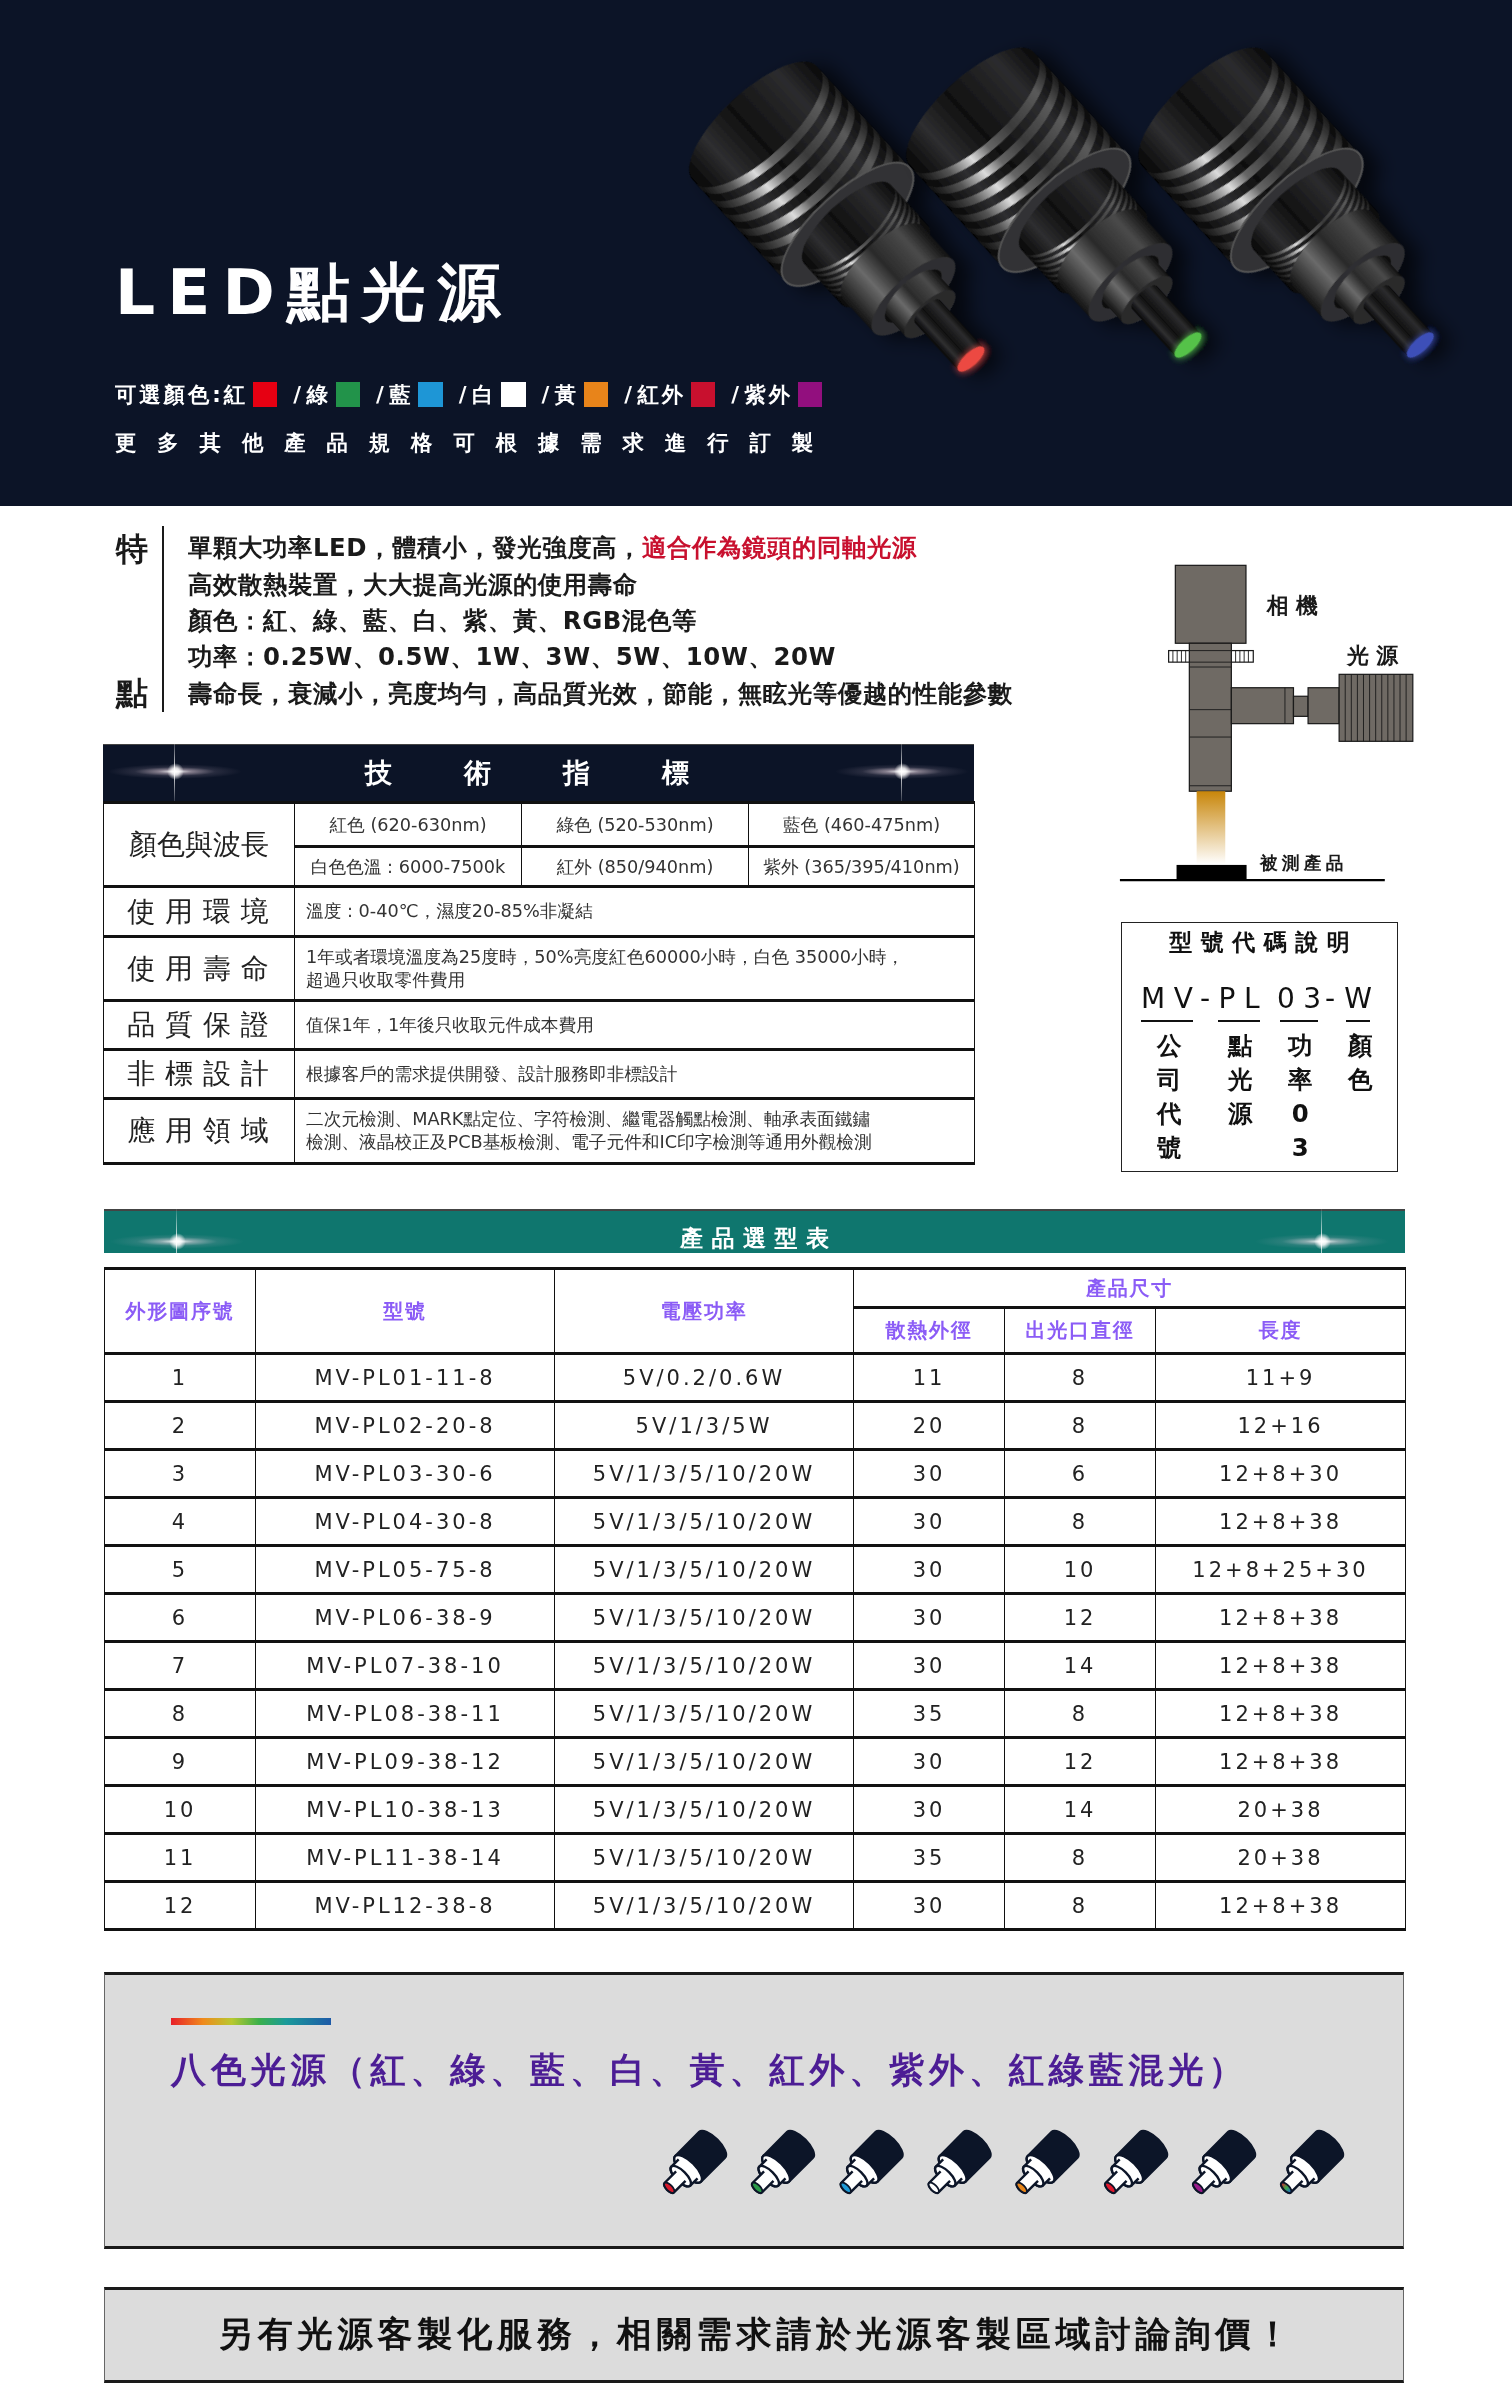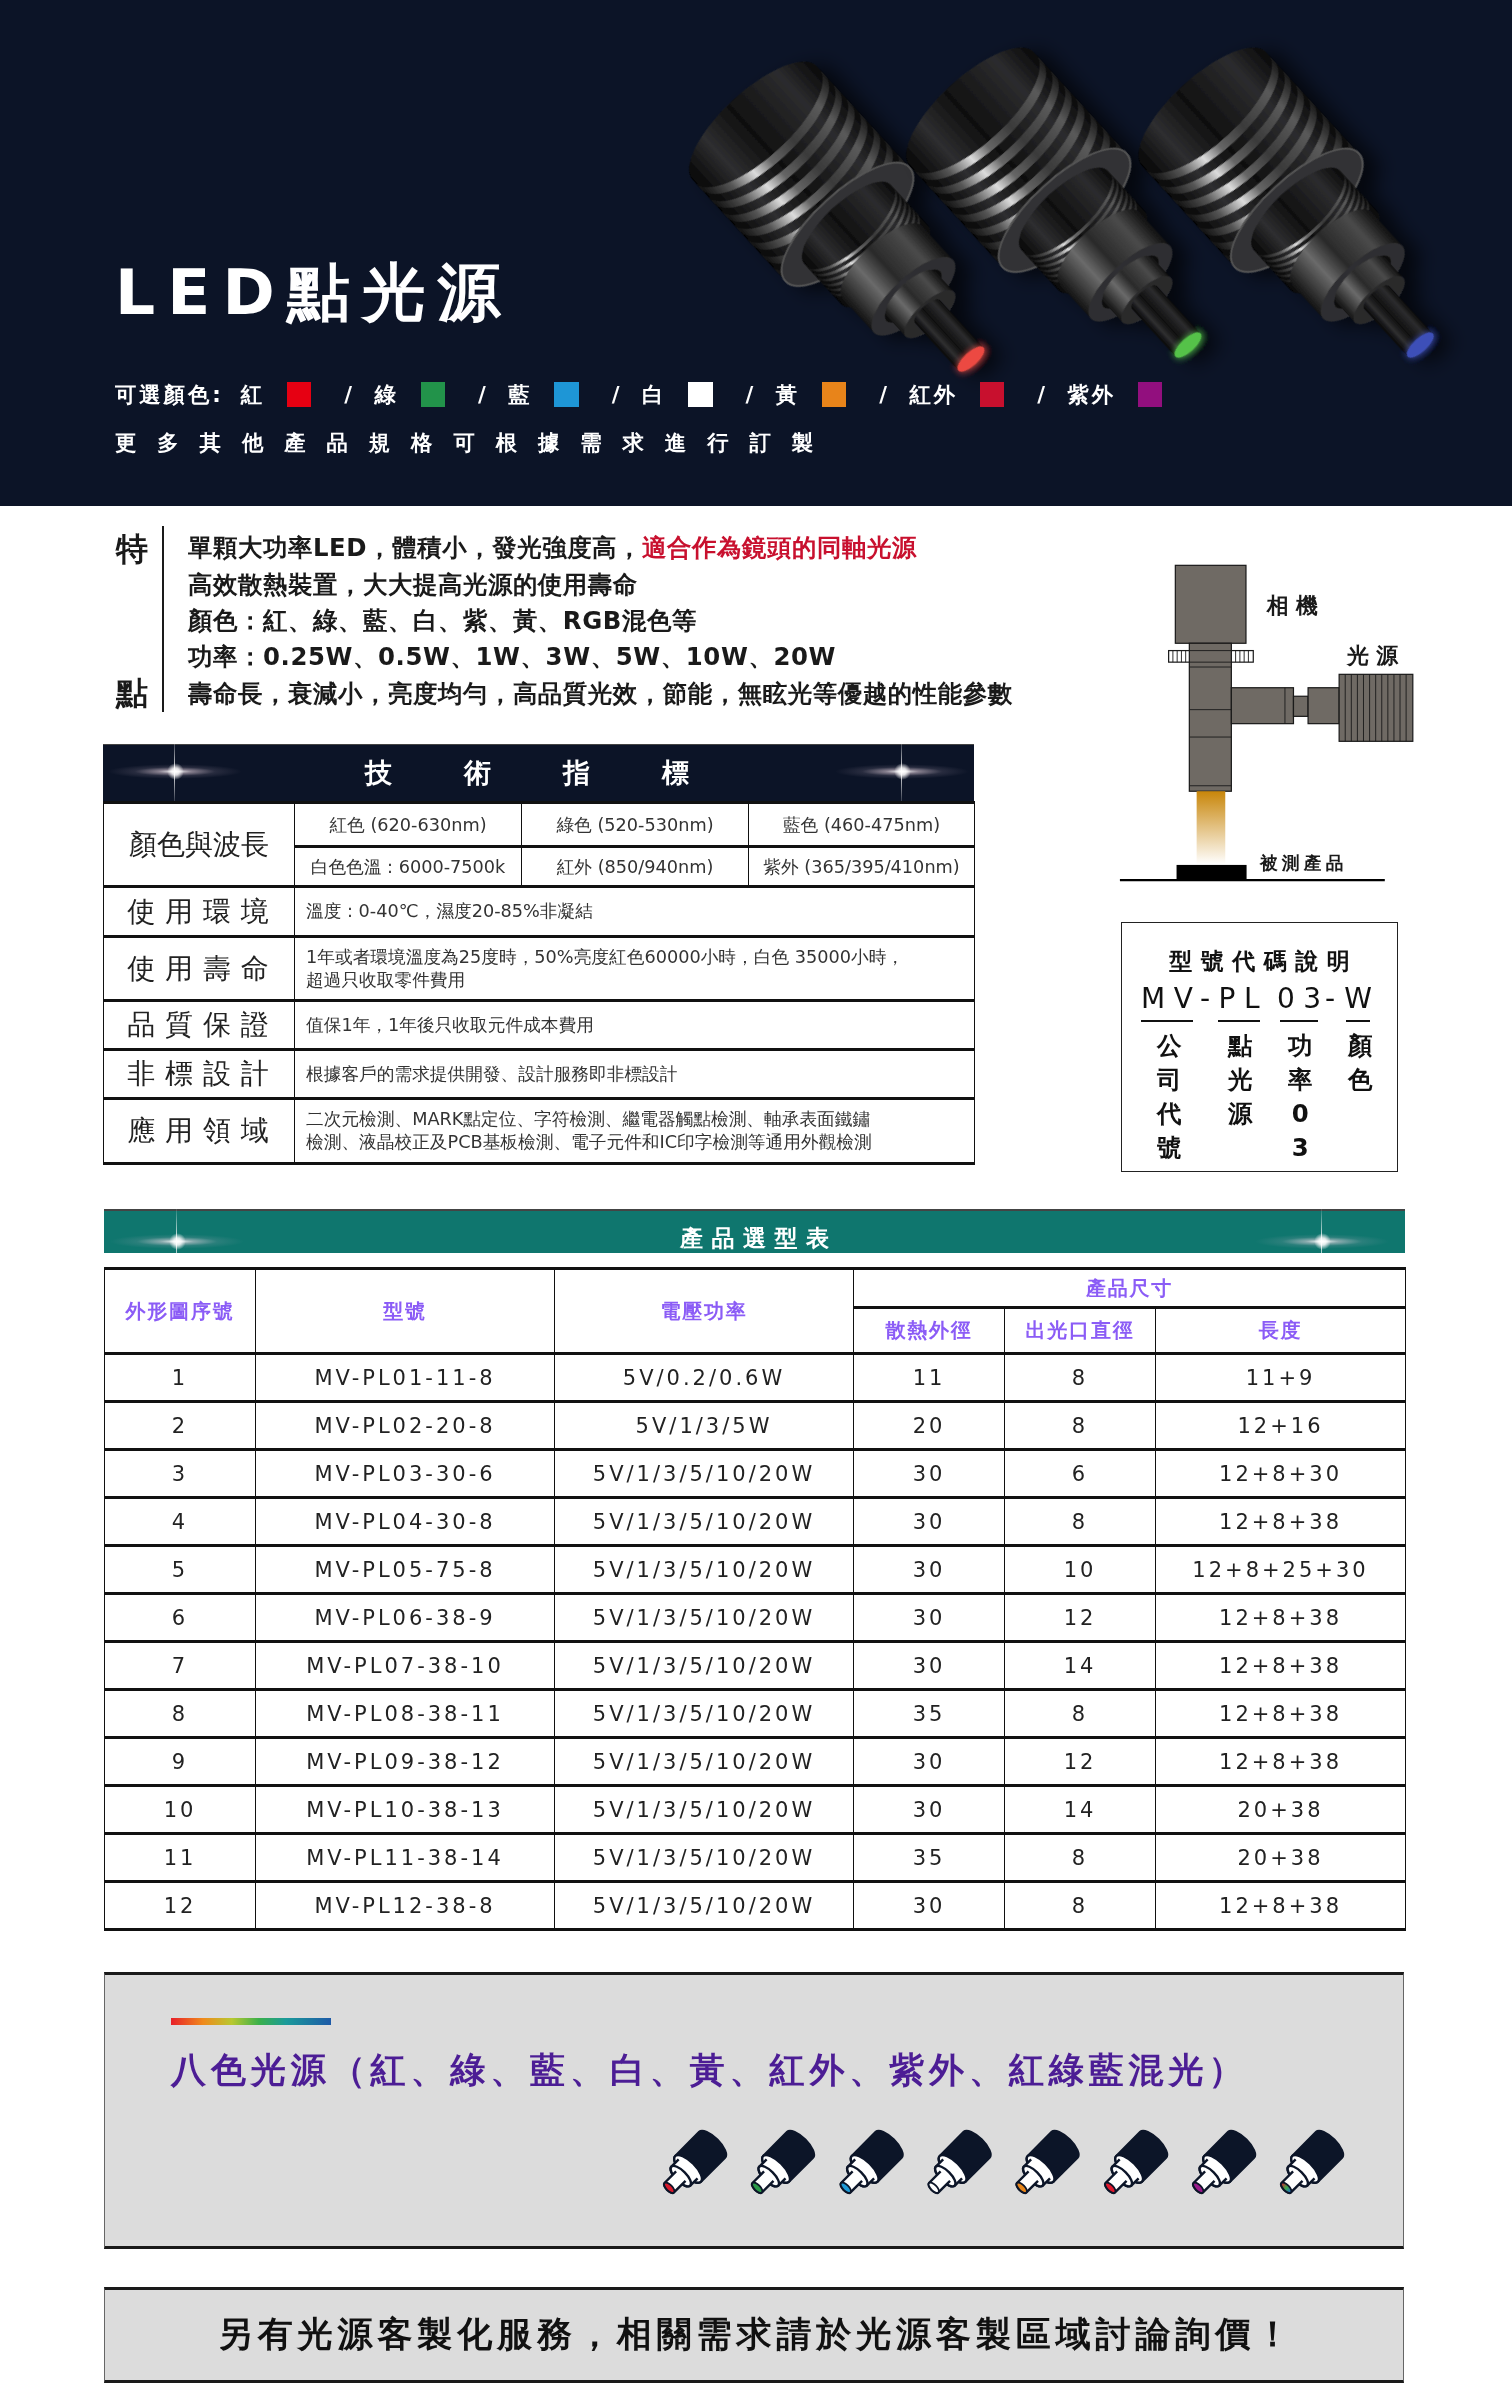--- a/index.html
+++ b/index.html
@@ -4,21 +4,21 @@
 <style>
 *{box-sizing:border-box;}
 html,body{margin:0;padding:0;}
 body{width:1512px;height:2401px;position:relative;background:#ffffff;font-family:"DejaVu Sans",sans-serif;color:#1a1a1a;overflow:hidden;}
 .abs{position:absolute;}
 
 
 .hero{position:absolute;left:0;top:0;width:1512px;height:506px;background:#0c1427;overflow:hidden;}
 .hero-svg{position:absolute;left:0;top:0;}
 .hero-title{position:absolute;left:115px;top:261px;font-size:63px;font-weight:bold;color:#ffffff;letter-spacing:12.2px;line-height:1;white-space:nowrap;font-family:"DejaVu Sans",sans-serif;}
-.color-legend{position:absolute;left:115px;top:381px;height:27px;display:flex;align-items:center;color:#ffffff;font-size:21.3px;font-weight:bold;letter-spacing:3px;white-space:nowrap;font-family:"DejaVu Sans",sans-serif;gap:17px;}
+.color-legend{position:absolute;left:115px;top:381px;height:27px;display:flex;align-items:center;color:#ffffff;font-size:21.3px;font-weight:bold;letter-spacing:3px;white-space:nowrap;font-family:"DejaVu Sans",sans-serif;}
 .opt-sep{margin-left:16px;margin-right:2.4px;}
 .swatch{display:inline-block;width:24.4px;height:25.6px;margin-left:4.9px;}
 .hero-note{position:absolute;left:115px;top:431px;font-size:21.3px;font-weight:bold;color:#ffffff;letter-spacing:21px;line-height:24.4px;white-space:nowrap;font-family:"DejaVu Sans",sans-serif;}
 
 
 .feat-side{position:absolute;left:116px;font-size:32px;font-weight:bold;line-height:1;color:#1a1a1a;}
 .feat-divider{position:absolute;left:162px;top:526px;width:2.4px;height:186px;background:#1a1a1a;}
 .feat-line{position:absolute;left:188px;font-size:24.4px;font-weight:bold;line-height:37px;letter-spacing:0.6px;white-space:nowrap;color:#1a1a1a;}
 .hl{color:#c8102e;}
 .diag-text{font-family:"DejaVu Sans",sans-serif;font-weight:bold;fill:#1a1a1a;}
@@ -34,21 +34,21 @@
 .spec-title{position:absolute;left:262px;top:0;line-height:55px;font-size:27px;font-weight:bold;color:#ffffff;letter-spacing:72px;white-space:nowrap;}
 .spec-table{position:absolute;left:103px;top:801px;width:871px;border-collapse:collapse;table-layout:fixed;}
 .spec-table td{border:1.8px solid #111;border-top-width:3px;border-bottom-width:3px;padding:2px;vertical-align:middle;}
 .spec-table .lbl{text-align:center;font-size:28px;color:#222;font-weight:normal;white-space:nowrap;}
 .spec-table .lbl4{letter-spacing:9.8px;padding-left:9.8px;}
 .spec-table .sub{text-align:center;font-size:17.7px;color:#333;white-space:nowrap;}
 .spec-table .val{text-align:left;font-size:17.7px;color:#333;padding-left:11px;line-height:23px;}
 
 
 .model-box{position:absolute;left:1121px;top:922px;width:277px;height:250px;border:1.8px solid #222;background:#fff;}
-.mc-title{position:absolute;left:0;right:0;top:24px;text-align:center;font-size:23px;font-weight:bold;letter-spacing:8.5px;padding-left:8.5px;line-height:28px;color:#111;}
+.mc-title{position:absolute;left:0;right:0;top:5px;text-align:center;font-size:23px;font-weight:bold;letter-spacing:8.5px;padding-left:8.5px;line-height:28px;color:#111;}
 .mc-code{position:absolute;top:61px;transform:translateX(-50%);font-size:28px;letter-spacing:8.5px;padding-left:8.5px;line-height:30.5px;color:#111;white-space:nowrap;}
 .mc-line{position:absolute;top:97px;height:1.8px;background:#111;}
 .mc-desc{position:absolute;top:106px;width:37px;margin-left:-18.3px;text-align:center;font-size:24.4px;font-weight:bold;line-height:34px;color:#111;}
 
 
 .ptable-head{position:absolute;left:104px;top:1209px;width:1301px;height:44px;background:#0f766e;border-top:2.4px solid #444;}
 .ptable-title{position:absolute;left:0;right:0;top:0;line-height:55px;text-align:center;font-size:23px;font-weight:bold;color:#ffffff;letter-spacing:8.5px;padding-left:8.5px;}
 .ptable{position:absolute;left:104px;top:1267px;width:1301px;border-collapse:collapse;table-layout:fixed;}
 .ptable td,.ptable th{border:1.8px solid #111;border-top-width:3px;border-bottom-width:3px;text-align:center;vertical-align:middle;padding:0;white-space:nowrap;}
 .ptable th{font-size:20px;font-weight:bold;letter-spacing:1.8px;color:#8b5cf6;}

